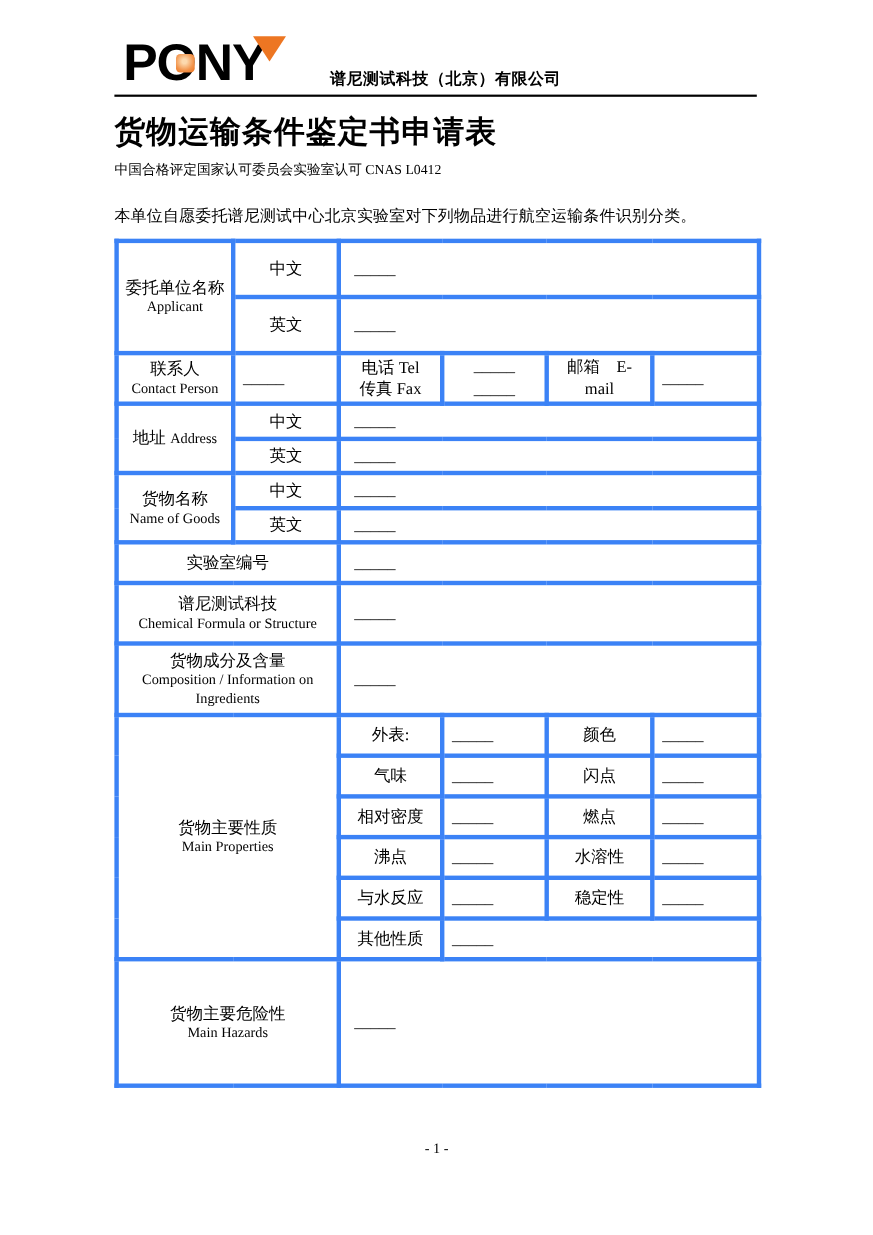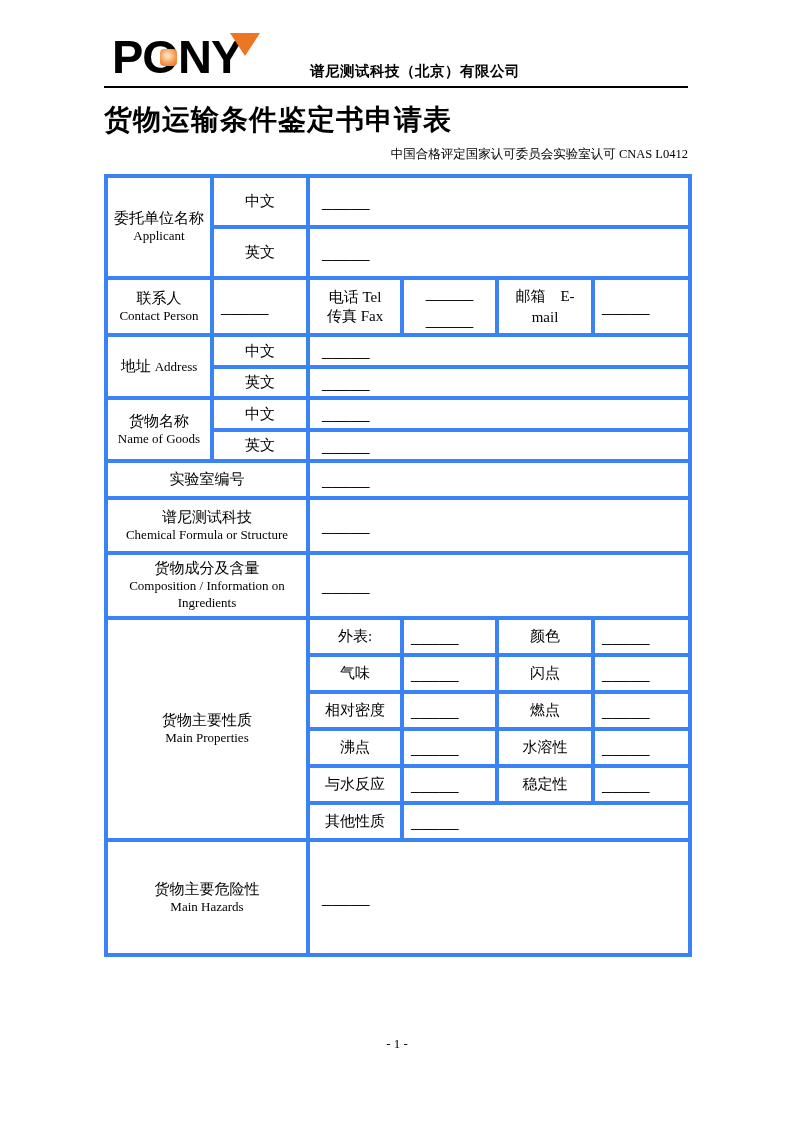--- a/index.html
+++ b/index.html
@@ -30,56 +30,56 @@
     background: radial-gradient(circle at 45% 40%, #fcd9ae 15%, #f2944c 60%, #ec7420 95%);
   }
   .logo-y-triangle {
     position: absolute; left: 118px; top: 1px; z-index: 2;
     width: 0; height: 0;
     border-left: 15px solid transparent;
     border-right: 15px solid transparent;
     border-top: 23px solid #ed7622;
   }
   .company {
-    position: absolute; left: 206px; bottom: 5px;
+    position: absolute; left: 196px; bottom: 5px;
     font-family: "Liberation Sans", "DejaVu Sans", sans-serif;
     font-weight: bold; font-size: 14.5px; letter-spacing: 0.5px;
   }
 
   
   .doc-title {
     margin-top: 13px; text-align: left;
     font-family: "Liberation Sans", "DejaVu Sans", sans-serif;
     font-weight: bold; font-size: 28px; letter-spacing: 1px;
   }
   .doc-subtitle {
     margin-top: 11px; text-align: center;
     font-family: "Liberation Sans", "DejaVu Sans", sans-serif;
     font-weight: bold; font-size: 19px; word-spacing: 5px;
   }
-  .doc-accreditation { margin-top: 7px; text-align: right; font-size: 12.5px; }
+  .doc-accreditation { margin-top: 7px; text-align: left; font-size: 12.5px; }
   .doc-intro { margin-top: 24px; font-size: 14.5px; letter-spacing: 0.2px; }
 
   
   table.form {
     margin-top: 11px;
     border-collapse: collapse;
     border: 2px solid #000;
     width: 584px;
     table-layout: fixed;
   }
   table.form td { border: 4px solid #3b82f6; vertical-align: middle; overflow: hidden; }
   .zh { font-size: 15px; }
   .en { font-size: 13px; line-height: 1.3; }
   .c  { text-align: center; }
   .v  { text-align: left; padding-left: 12px; }
   .v2 { text-align: left; padding-left: 7px; }
   .blank {
     font-family: "Liberation Serif", "DejaVu Serif", serif;
-    font-size: 19px; letter-spacing: 0;
+    font-size: 15px; letter-spacing: 0;
     white-space: nowrap;
   }
   .stackblank { display: flex; flex-direction: column; align-items: center; line-height: 1.4; }
   .emailwrap { line-height: 1.35; }
   tr.r51 { height: 51px; } tr.r45 { height: 45px; }
   tr.r32 { height: 32px; } tr.r31 { height: 31px; }
   tr.r37 { height: 37px; } tr.r55 { height: 55px; }
   tr.r65 { height: 65px; padding-left: 36px; } tr.r115 { height: 115px; }
 
   
@@ -98,20 +98,21 @@
       <div class="logo">
         <span class="logo-letter">P</span><span class="logo-letter">O</span><span class="logo-letter">N</span><span class="logo-letter">Y</span>
         <span class="logo-o-square"></span>
         <span class="logo-y-triangle"></span>
       </div>
       <div class="company">谱尼测试科技（北京）有限公司</div>
     </div>
 
     <div class="doc-title">货物运输条件鉴定书申请表</div>
     <div class="doc-accreditation">中国合格评定国家认可委员会实验室认可 CNAS L0412</div>
+    <div class="doc-intro">本单位自愿委托谱尼测试中心北京实验室对下列物品进行航空运输条件识别分类。</div>
 
     <table class="form">
       <colgroup>
         <col style="width:106px">
           <col style="width:96px">
           <col style="width:94px">
         <col style="width:95px">
           <col style="width:96px">
           <col style="width:97px">
       </colgroup>

